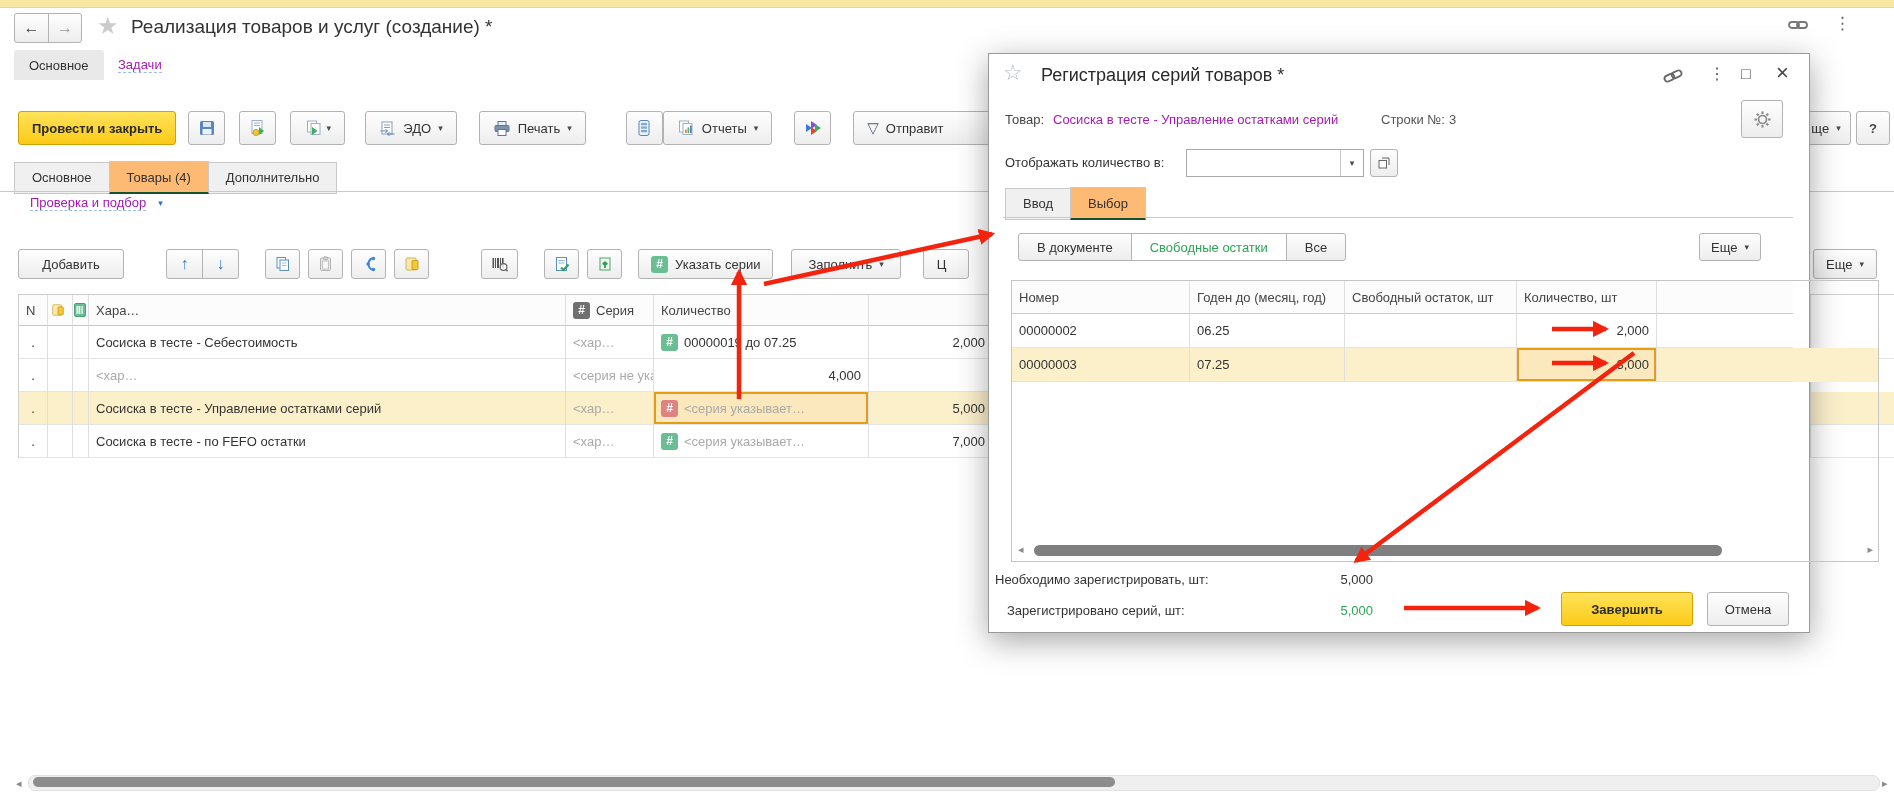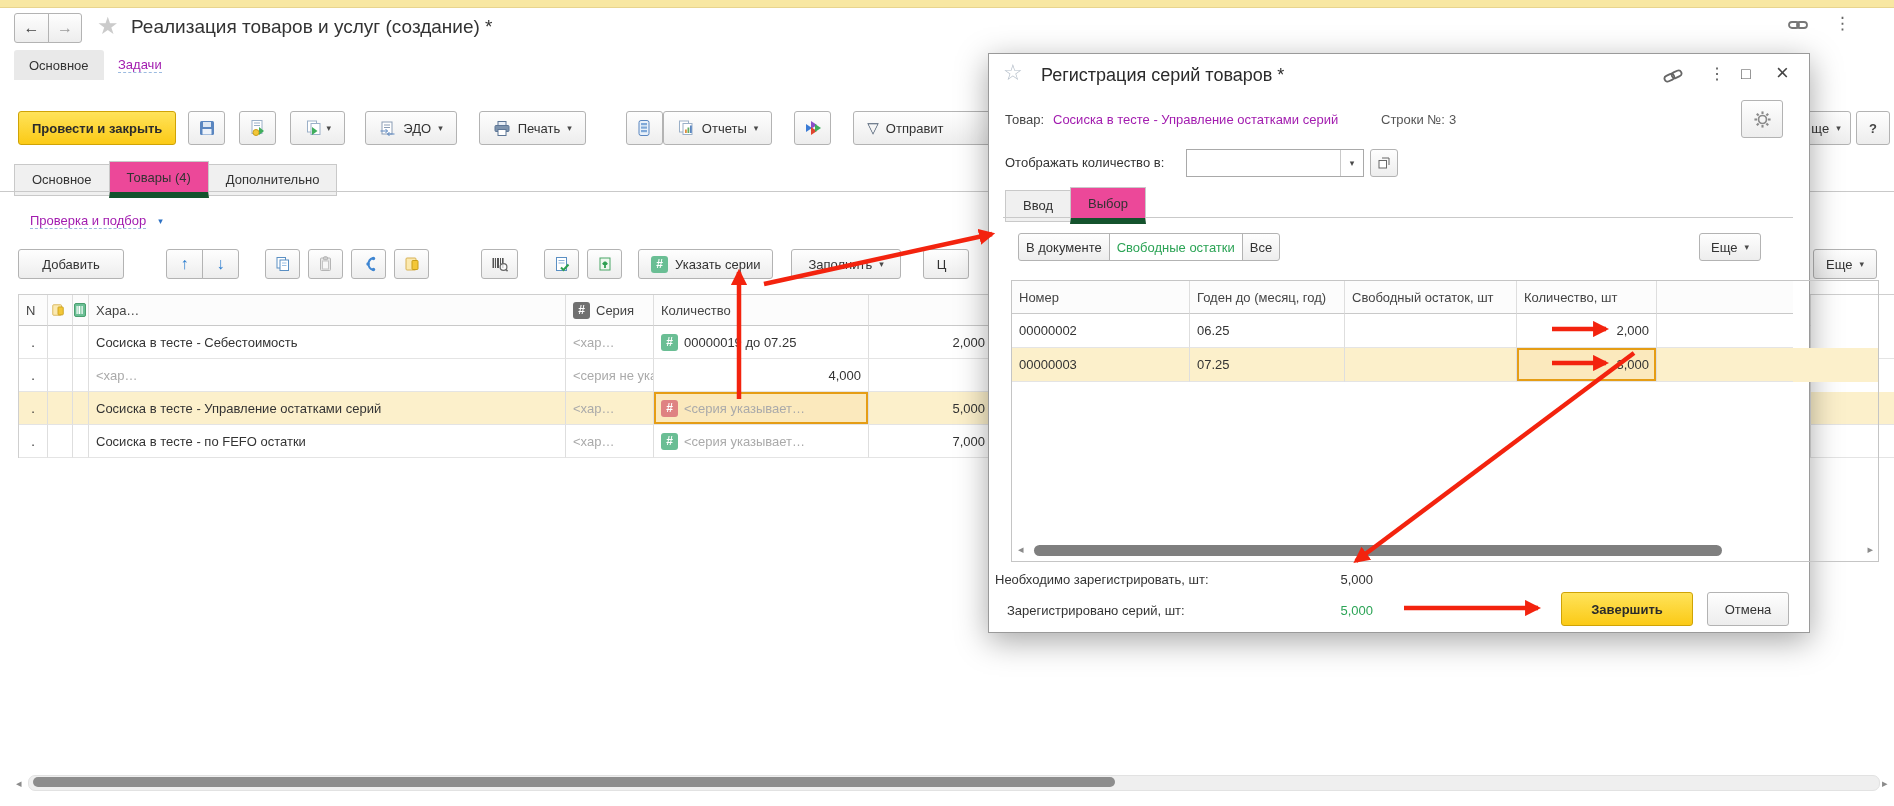--- a/index.html
+++ b/index.html
@@ -5,33 +5,33 @@
   html,body{margin:0;padding:0;background:#e9e9e9}
   .screen{position:relative;width:1894px;height:806px;background:#fff;overflow:hidden;
           font-family:"Liberation Sans",sans-serif;font-size:13px;color:#333}
   .abs{position:absolute}
   .row{display:flex;align-items:center}
   
   .btn{display:inline-flex;align-items:center;justify-content:center;gap:7px;height:34px;padding:0 13px;
        background:linear-gradient(#fefefe,#ededed);border:1px solid #b3b3b3;border-radius:3px;
        white-space:nowrap;box-sizing:border-box}
   .btn.sm{height:30px}
-  .btn.xs{height:28px;padding:0 7px}
+  .btn.xs{height:28px;padding:0 18px}
   .ibtn{width:37px;padding:0}
   .caret{font-size:9px;color:#4a4a4a;line-height:1}
   .yellow{background:linear-gradient(#ffe35a,#fbca16);border-color:#cfa306;font-weight:bold;color:#2b2b2b}
   .group .btn{border-radius:0;margin-left:-1px}
   .group .btn:first-child{border-radius:3px 0 0 3px;margin-left:0}
   .group .btn:last-child{border-radius:0 3px 3px 0}
   
   .lnk{color:#a21caf;text-decoration:none;border-bottom:1px dashed #9cbbe0;cursor:pointer;white-space:nowrap}
   
   .ptab{display:inline-flex;align-items:center;height:30px;padding:0 17px;border:1px solid #c9c9c9;
         background:#f0f0f0;margin-right:-1px;position:relative}
-  .ptab.active{background:#ec4899;z-index:2;border-bottom:6px solid #14532d}
+  .ptab.active{background:#fdba74;z-index:2;border-bottom:2px solid #14532d}
   
   .chip{width:17px;height:17px;border-radius:3px;color:#fff;font-weight:bold;font-size:12px;
         display:inline-flex;align-items:center;justify-content:center;flex:none}
   .chip.green{background:#6abe94}.chip.red{background:#df8282}.chip.dark{background:#707070}
   
   .ghead,.grow{display:grid}
   .gc{border-right:1px solid #dedede;border-bottom:1px solid #e4e4e4;display:flex;align-items:center;
       padding:0 7px;overflow:hidden;white-space:nowrap;box-sizing:border-box;gap:6px}
   .ghead .gc{background:#fcfcfc;color:#444;border-bottom:1px solid #c9c9c9}
   .muted{color:#aaa}
@@ -169,21 +169,21 @@
     <span style="font-weight:bold;color:#444">?</span>
   </div>
 
   <div class="abs row" style="left:14px;top:161px">
     <div class="ptab">Основное</div>
     <div class="ptab active">Товары (4)</div>
     <div class="ptab">Дополнительно</div>
   </div>
   <div class="abs" style="left:0;top:191px;width:1894px;height:1px;background:#c9c9c9"></div>
 
-  <div class="abs row" style="left:30px;top:213px;gap:12px">
+  <div class="abs row" style="left:30px;top:195px;gap:12px">
     <a class="lnk">Проверка и подбор</a>
     <span class="caret" style="color:#2d71c4">▾</span>
   </div>
 
   <div class="abs row" style="left:18px;top:249px">
     <div class="btn sm" style="width:106px">Добавить</div>
     <div class="row group" style="margin-left:42px">
       <div class="btn sm ibtn">
         <span style="color:#2f7fd0;font-weight:bold;font-size:16px">↑</span>
       </div>

